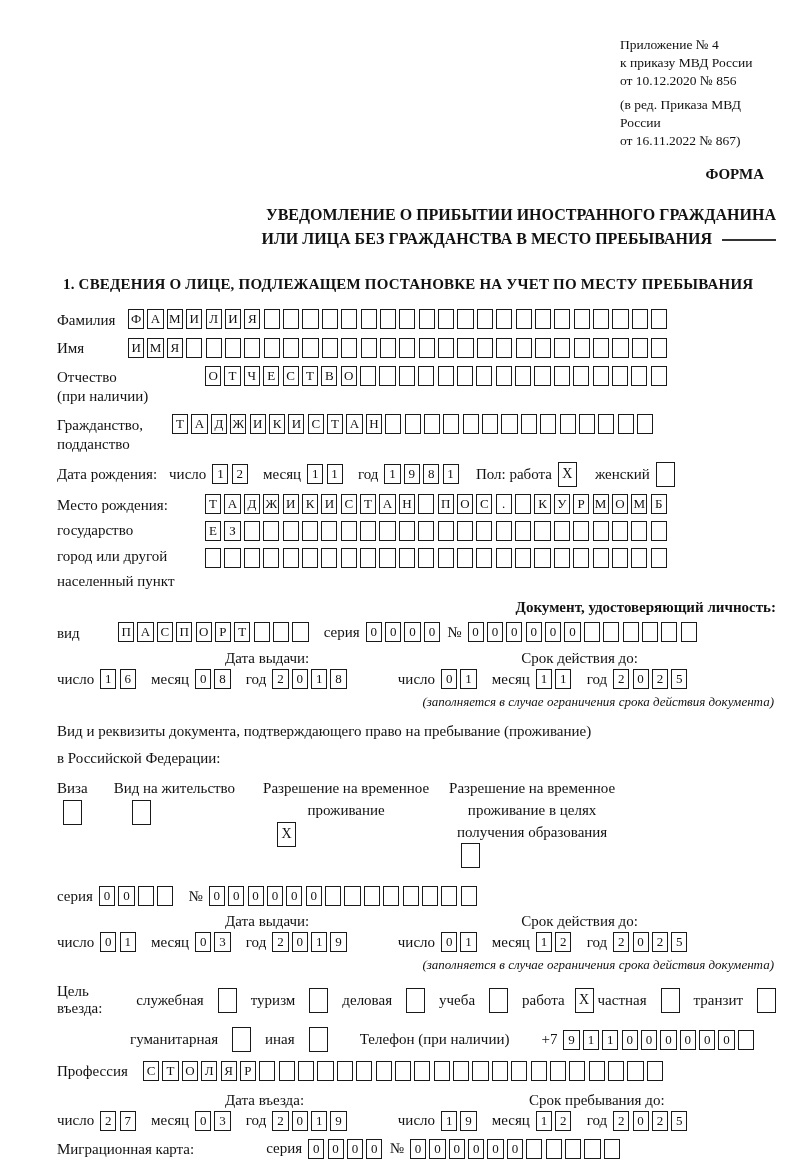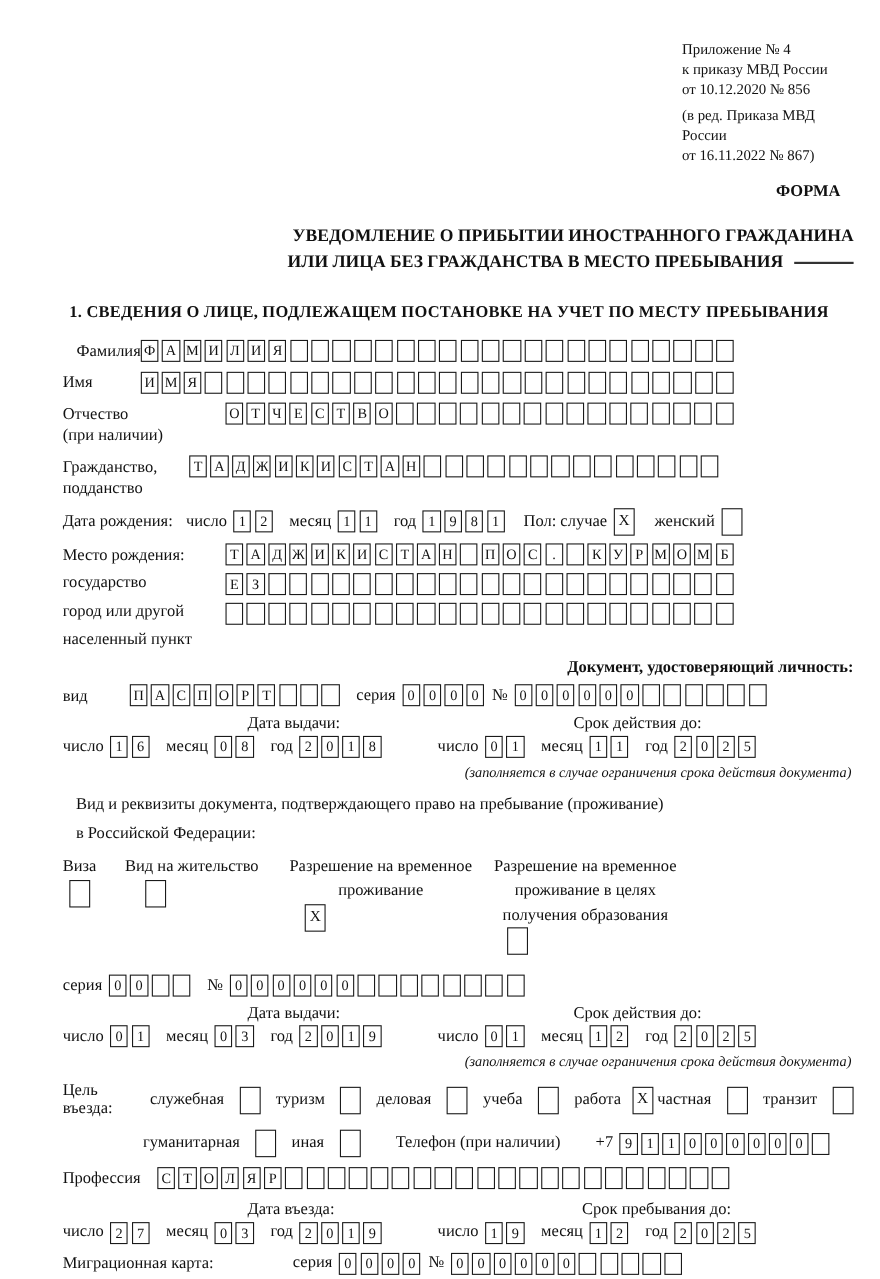--- a/index.html
+++ b/index.html
@@ -37,21 +37,21 @@
 
   .dlbl { margin: 0 6px 0 12px; flex: none; }
   .dlbl.first { margin-left: 0; }
 
   .heads { font-size: 15px; margin-bottom: 2px; }
   .footnote { font-size: 13px; text-align: right; margin: -2px 2px 8px 0; font-style: italic; }
 
   .mt6 { margin-top: 6px; } .mt10 { margin-top: 10px; }
   .center-h { text-align: right; font-weight: bold; margin: 4px 0 6px 0; }
 
-  .plain { line-height: 1.8; margin-left: 12px; }
+  .plain { line-height: 1.8; }
 
   .visa-row { display: flex; align-items: flex-start; margin: 6px 0 18px 0; }
   .visa-row .opt { display: flex; align-items: flex-start; flex-direction: column; }
   .visa-row .optlabel { line-height: 1.45; }
   .visa-row .c { text-align: center; }
 
   .goal-row { display: flex; align-items: center; margin: 10px 0 8px 0; }
   .goal-row .glabel { margin-right: 6px; }
   .goal-row .gbox { margin: 0 14px 0 8px; }
 </style>
@@ -69,21 +69,21 @@
   </div>
   <div class="forma">ФОРМА</div>
 
   <div class="title">
     <div>УВЕДОМЛЕНИЕ О ПРИБЫТИИ ИНОСТРАННОГО ГРАЖДАНИНА</div>
     <div><span>ИЛИ ЛИЦА БЕЗ ГРАЖДАНСТВА В МЕСТО ПРЕБЫВАНИЯ</span><span class="blank-line"></span></div>
   </div>
 
   <div class="section-h">1. СВЕДЕНИЯ О ЛИЦЕ, ПОДЛЕЖАЩЕМ ПОСТАНОВКЕ НА УЧЕТ ПО МЕСТУ ПРЕБЫВАНИЯ</div>
 
-  <div class="row" style="margin-top:16px;text-align:right;">
+  <div class="row" style="margin-top:16px;">
     <span class="flabel" style="width:71px">Фамилия</span>
     <span class="cells">
         <span class="cell">Ф</span>
         <span class="cell">А</span>
         <span class="cell">М</span>
         <span class="cell">И</span>
         <span class="cell">Л</span>
         <span class="cell">И</span>
         <span class="cell">Я</span>
         <span class="cell"></span>
@@ -223,21 +223,21 @@
         <span class="cell">1</span>
         <span class="cell">1</span>
       </span>
     <span class="dlbl">год</span>
     <span class="cells">
         <span class="cell">1</span>
         <span class="cell">9</span>
         <span class="cell">8</span>
         <span class="cell">1</span>
       </span>
-    <span class="dlbl" style="margin-left:14px">Пол: случае</span>
+    <span class="dlbl" style="margin-left:14px">Пол: работа</span>
     <span class="cells">
         <span class="box2">X</span>
       </span>
     <span class="dlbl" style="margin-left:18px">женский</span>
     <span class="cells">
         <span class="box2"></span>
       </span>
   </div>
 
   <div class="row top mt6">

